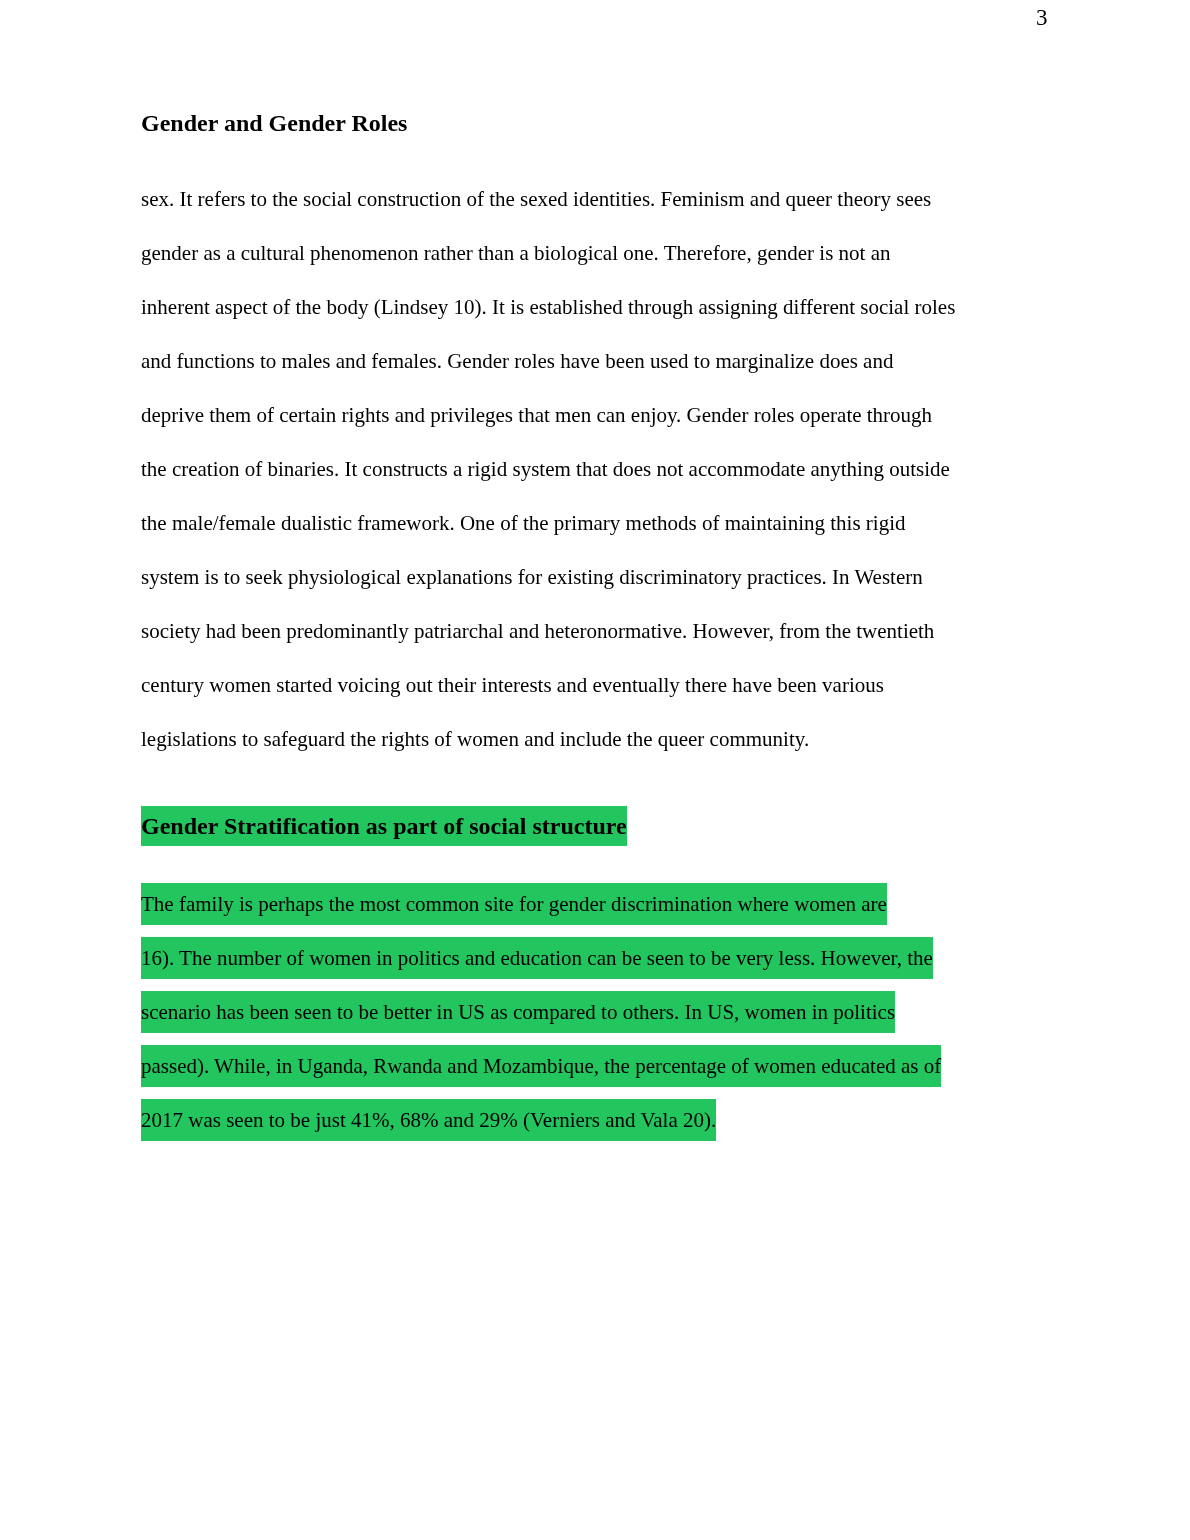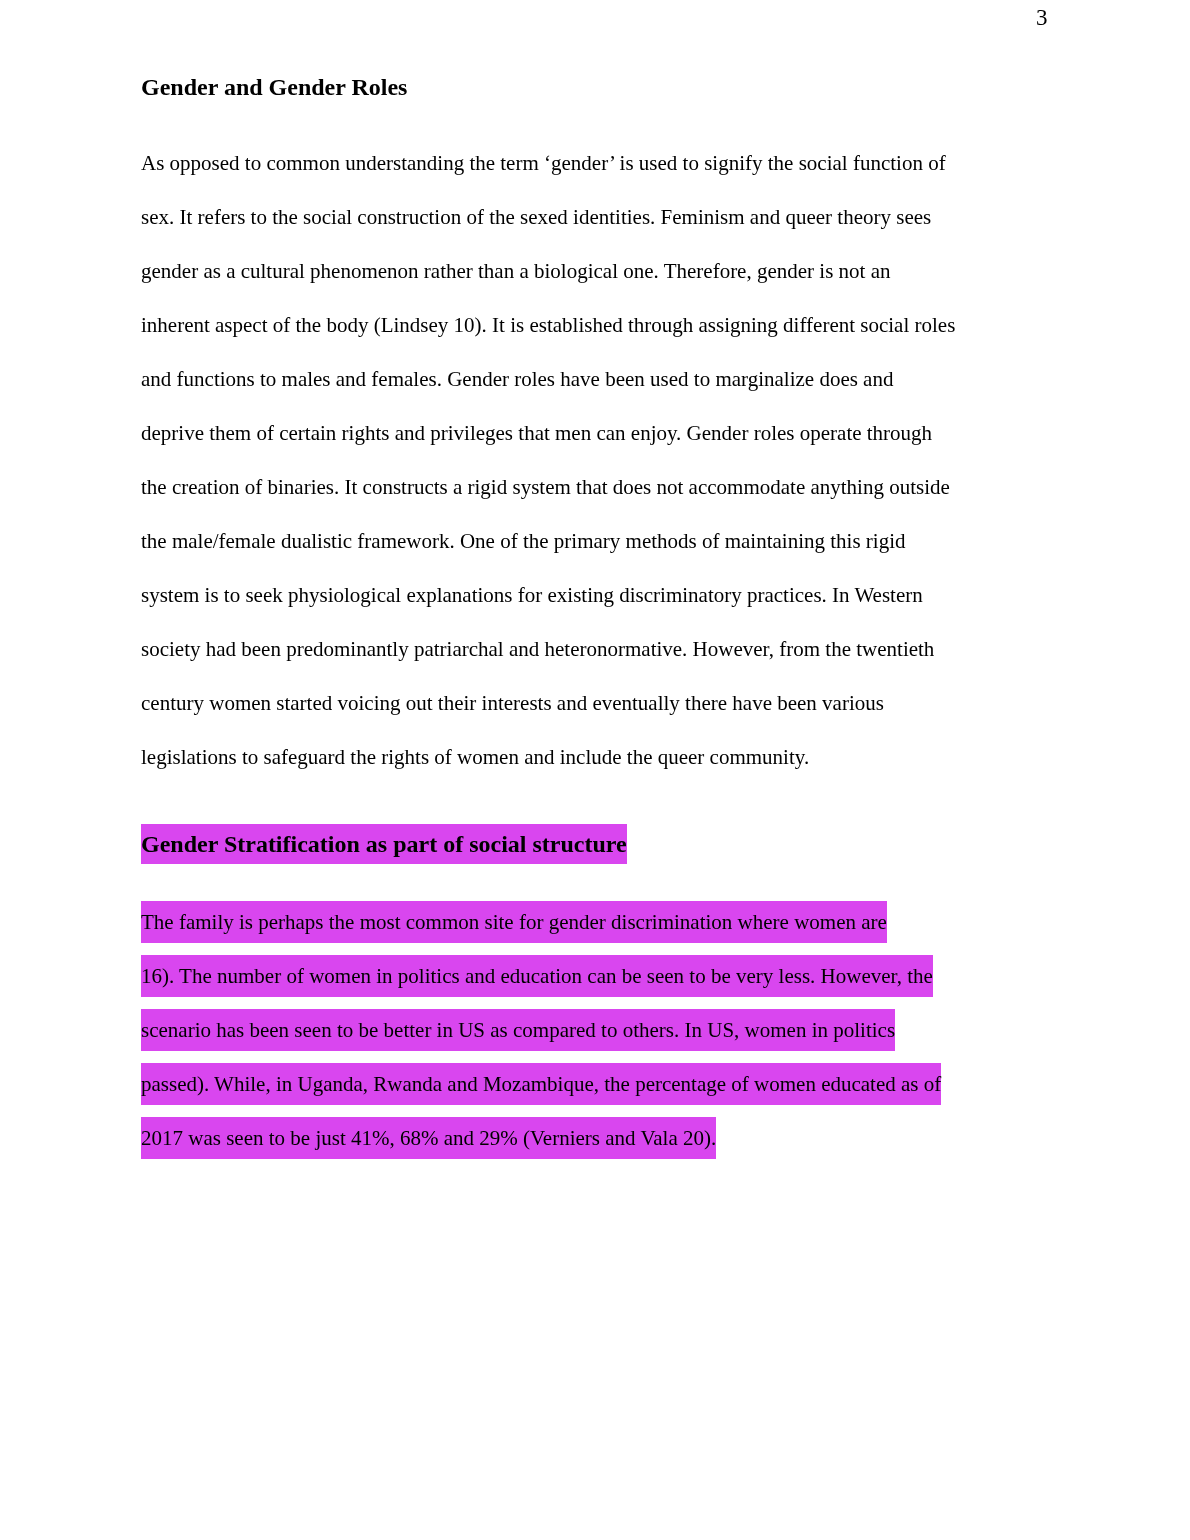--- a/index.html
+++ b/index.html
@@ -27,60 +27,59 @@
     padding-left: 141px;
     padding-right: 40px;
   }
   h1, h2 {
     font-weight: bold;
     font-size: 24px;
     line-height: 30px;
     margin: 0;
   }
   h1 {
-    margin-top: 72px;
+    margin-top: 108px;
   }
   h2 {
     margin-top: 45px;
   }
   .para {
     font-size: 21px;
     line-height: 54px;
     margin: 0;
   }
   .para-1 {
     margin-top: 34px;
   }
   .para-2 {
     margin-top: 36px;
   }
   .line {
     white-space: nowrap;
   }
   .hl {
-    background: #d946ef;
+    background: #22c55e;
     padding: 9px 0;
   }
   h2 .hl {
     padding: 7px 0;
   }
 </style>
 </head>
 <body>
 
 <div class="page">
 
   <div class="page-number">3</div>
 
   <div class="content">
 
     <h1>Gender and Gender Roles</h1>
 
     <div class="para para-1">
-      <div class="line">As opposed to common understanding the term ‘gender’ is used to signify the social function of</div>
       <div class="line">sex. It refers to the social construction of the sexed identities. Feminism and queer theory sees</div>
       <div class="line">gender as a cultural phenomenon rather than a biological one. Therefore, gender is not an</div>
       <div class="line">inherent aspect of the body (Lindsey 10). It is established through assigning different social roles</div>
       <div class="line">and functions to males and females. Gender roles have been used to marginalize does and</div>
       <div class="line">deprive them of certain rights and privileges that men can enjoy. Gender roles operate through</div>
       <div class="line">the creation of binaries. It constructs a rigid system that does not accommodate anything outside</div>
       <div class="line">the male/female dualistic framework. One of the primary methods of maintaining this rigid</div>
       <div class="line">system is to seek physiological explanations for existing discriminatory practices. In Western</div>
       <div class="line">society had been predominantly patriarchal and heteronormative. However, from the twentieth</div>
       <div class="line">century women started voicing out their interests and eventually there have been various</div>

